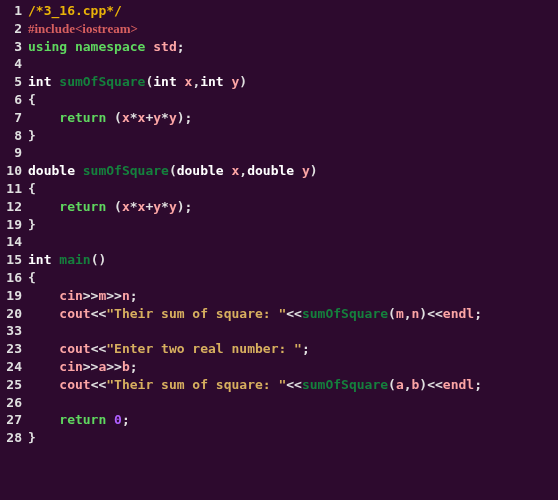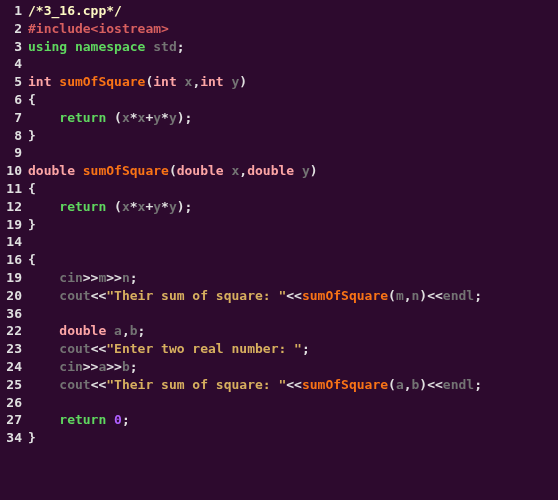--- a/index.html
+++ b/index.html
@@ -27,26 +27,26 @@
     width: 22px;
     text-align: right;
     color: #e0e0e0;
     padding-right: 6px;
     flex-shrink: 0;
     user-select: none;
   }
   .code {
     flex: 1;
   }
-  .tok-comment { color: #fef9c3; }
-  .tok-preproc { color: #d75f5f; }
+  .tok-comment { color: #eab308; }
+  .tok-preproc { color: #d75f5f; font-family: Liberation Serif, serif; }
   .tok-keyword { color: #5fd75f; }
-  .tok-type    { color: #fca5a5; }
-  .tok-ident   { color: #737373; }
-  .tok-func    { color: #f97316; }
+  .tok-type    { color: #ffffff; }
+  .tok-ident   { color: #fca5a5; }
+  .tok-func    { color: #15803d; }
   .tok-plain   { color: #e0e0e0; }
   .tok-string  { color: #d7af5f; }
   .tok-number  { color: #af5fff; }
 </style>
 </head>
 <body>
 
 <div class="editor">
     <div class="line"><span class="gutter">1</span><span class="code"><span class="tok-comment">/*3_16.cpp*/</span></span></div>
     <div class="line"><span class="gutter">2</span><span class="code"><span class="tok-preproc">#include&lt;iostream&gt;</span></span></div>
@@ -55,24 +55,24 @@
     <div class="line"><span class="gutter">5</span><span class="code"><span class="tok-type">int</span><span class="tok-plain"> </span><span class="tok-func">sumOfSquare</span><span class="tok-plain">(</span><span class="tok-type">int</span><span class="tok-plain"> </span><span class="tok-ident">x</span><span class="tok-plain">,</span><span class="tok-type">int</span><span class="tok-plain"> </span><span class="tok-ident">y</span><span class="tok-plain">)</span></span></div>
     <div class="line"><span class="gutter">6</span><span class="code"><span class="tok-plain">{</span></span></div>
     <div class="line"><span class="gutter">7</span><span class="code"><span class="tok-plain">    </span><span class="tok-keyword">return</span><span class="tok-plain"> (</span><span class="tok-ident">x</span><span class="tok-plain">*</span><span class="tok-ident">x</span><span class="tok-plain">+</span><span class="tok-ident">y</span><span class="tok-plain">*</span><span class="tok-ident">y</span><span class="tok-plain">);</span></span></div>
     <div class="line"><span class="gutter">8</span><span class="code"><span class="tok-plain">}</span></span></div>
     <div class="line"><span class="gutter">9</span><span class="code"></span></div>
     <div class="line"><span class="gutter">10</span><span class="code"><span class="tok-type">double</span><span class="tok-plain"> </span><span class="tok-func">sumOfSquare</span><span class="tok-plain">(</span><span class="tok-type">double</span><span class="tok-plain"> </span><span class="tok-ident">x</span><span class="tok-plain">,</span><span class="tok-type">double</span><span class="tok-plain"> </span><span class="tok-ident">y</span><span class="tok-plain">)</span></span></div>
     <div class="line"><span class="gutter">11</span><span class="code"><span class="tok-plain">{</span></span></div>
     <div class="line"><span class="gutter">12</span><span class="code"><span class="tok-plain">    </span><span class="tok-keyword">return</span><span class="tok-plain"> (</span><span class="tok-ident">x</span><span class="tok-plain">*</span><span class="tok-ident">x</span><span class="tok-plain">+</span><span class="tok-ident">y</span><span class="tok-plain">*</span><span class="tok-ident">y</span><span class="tok-plain">);</span></span></div>
     <div class="line"><span class="gutter">19</span><span class="code"><span class="tok-plain">}</span></span></div>
     <div class="line"><span class="gutter">14</span><span class="code"></span></div>
+    <div class="line"><span class="gutter">15</span><span class="code"><span class="tok-type">int</span><span class="tok-plain"> </span><span class="tok-func">main</span><span class="tok-plain">()</span></span></div>
     <div class="line"><span class="gutter">16</span><span class="code"><span class="tok-plain">{</span></span></div>
     <div class="line"><span class="gutter">19</span><span class="code"><span class="tok-plain">    </span><span class="tok-ident">cin</span><span class="tok-plain">&gt;&gt;</span><span class="tok-ident">m</span><span class="tok-plain">&gt;&gt;</span><span class="tok-ident">n</span><span class="tok-plain">;</span></span></div>
     <div class="line"><span class="gutter">20</span><span class="code"><span class="tok-plain">    </span><span class="tok-ident">cout</span><span class="tok-plain">&lt;&lt;</span><span class="tok-string">"Their sum of square: "</span><span class="tok-plain">&lt;&lt;</span><span class="tok-func">sumOfSquare</span><span class="tok-plain">(</span><span class="tok-ident">m</span><span class="tok-plain">,</span><span class="tok-ident">n</span><span class="tok-plain">)&lt;&lt;</span><span class="tok-ident">endl</span><span class="tok-plain">;</span></span></div>
-    <div class="line"><span class="gutter">36</span><span class="code"></span></div>
-    <div class="line"><span class="gutter">22</span><span class="code"><span class="tok-plain">    </span><span class="tok-type">double</span><span class="tok-plain"> </span><span class="tok-ident">a</span><span class="tok-plain">,</span><span class="tok-ident">b</span><span class="tok-plain">;</span></span></div>
+    <div class="line"><span class="gutter">33</span><span class="code"></span></div>
     <div class="line"><span class="gutter">23</span><span class="code"><span class="tok-plain">    </span><span class="tok-ident">cout</span><span class="tok-plain">&lt;&lt;</span><span class="tok-string">"Enter two real number: "</span><span class="tok-plain">;</span></span></div>
     <div class="line"><span class="gutter">24</span><span class="code"><span class="tok-plain">    </span><span class="tok-ident">cin</span><span class="tok-plain">&gt;&gt;</span><span class="tok-ident">a</span><span class="tok-plain">&gt;&gt;</span><span class="tok-ident">b</span><span class="tok-plain">;</span></span></div>
     <div class="line"><span class="gutter">25</span><span class="code"><span class="tok-plain">    </span><span class="tok-ident">cout</span><span class="tok-plain">&lt;&lt;</span><span class="tok-string">"Their sum of square: "</span><span class="tok-plain">&lt;&lt;</span><span class="tok-func">sumOfSquare</span><span class="tok-plain">(</span><span class="tok-ident">a</span><span class="tok-plain">,</span><span class="tok-ident">b</span><span class="tok-plain">)&lt;&lt;</span><span class="tok-ident">endl</span><span class="tok-plain">;</span></span></div>
     <div class="line"><span class="gutter">26</span><span class="code"></span></div>
     <div class="line"><span class="gutter">27</span><span class="code"><span class="tok-plain">    </span><span class="tok-keyword">return</span><span class="tok-plain"> </span><span class="tok-number">0</span><span class="tok-plain">;</span></span></div>
-    <div class="line"><span class="gutter">34</span><span class="code"><span class="tok-plain">}</span></span></div>
+    <div class="line"><span class="gutter">28</span><span class="code"><span class="tok-plain">}</span></span></div>
   </div>
 
 </body></html>

